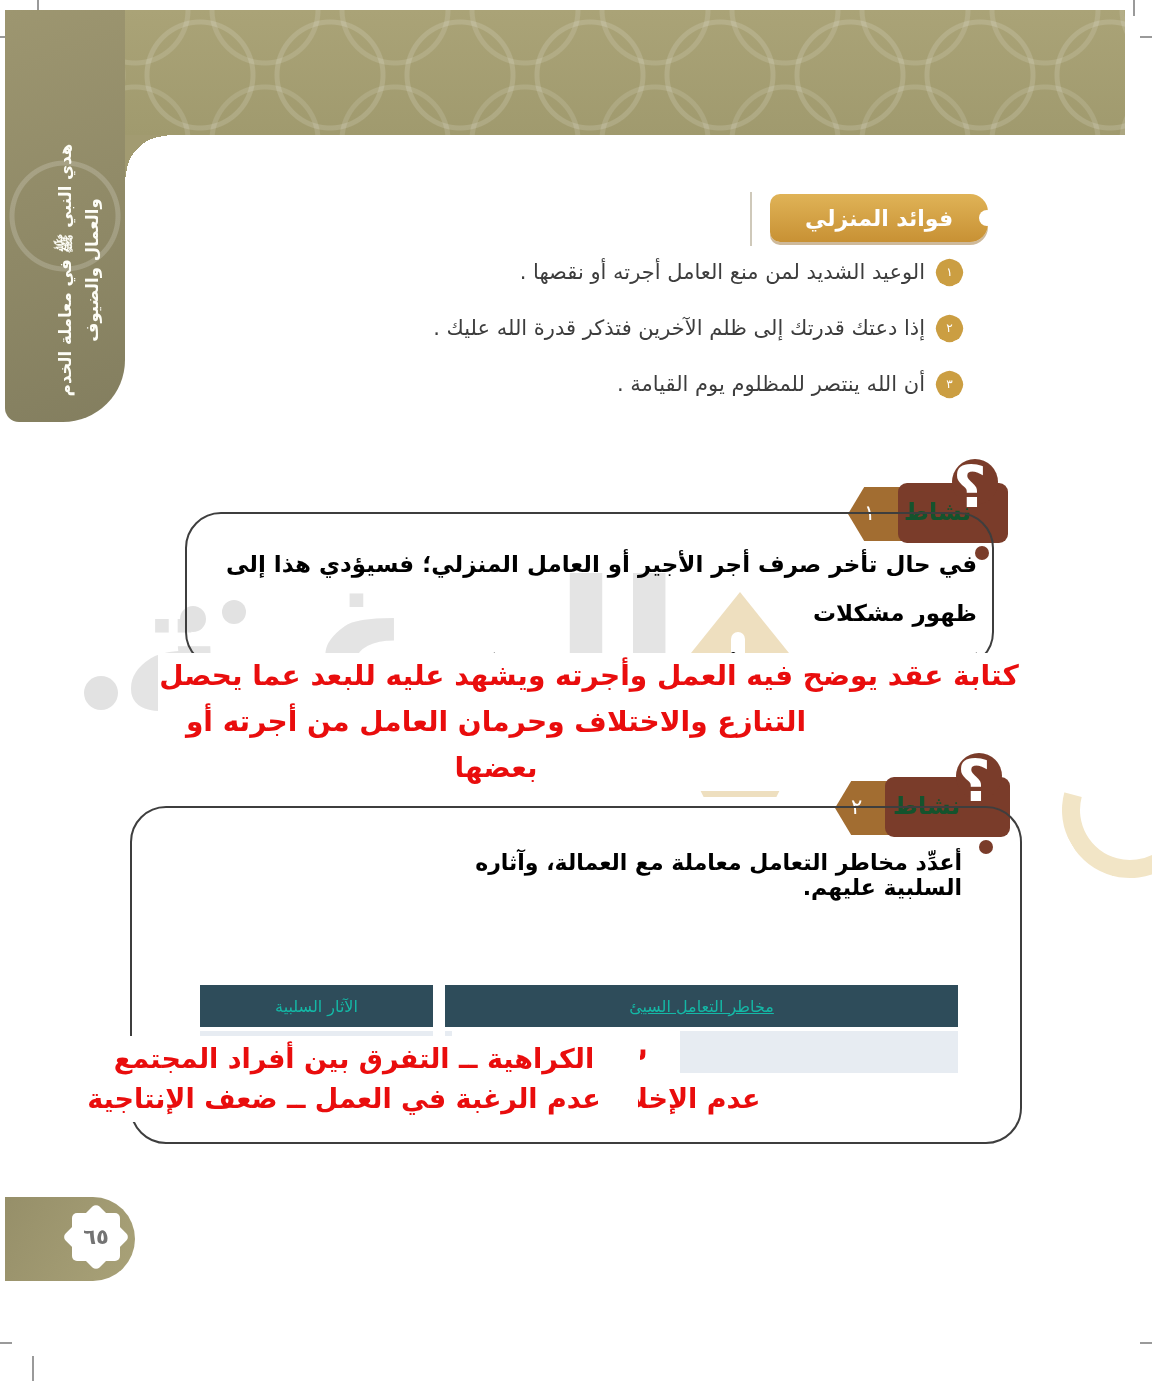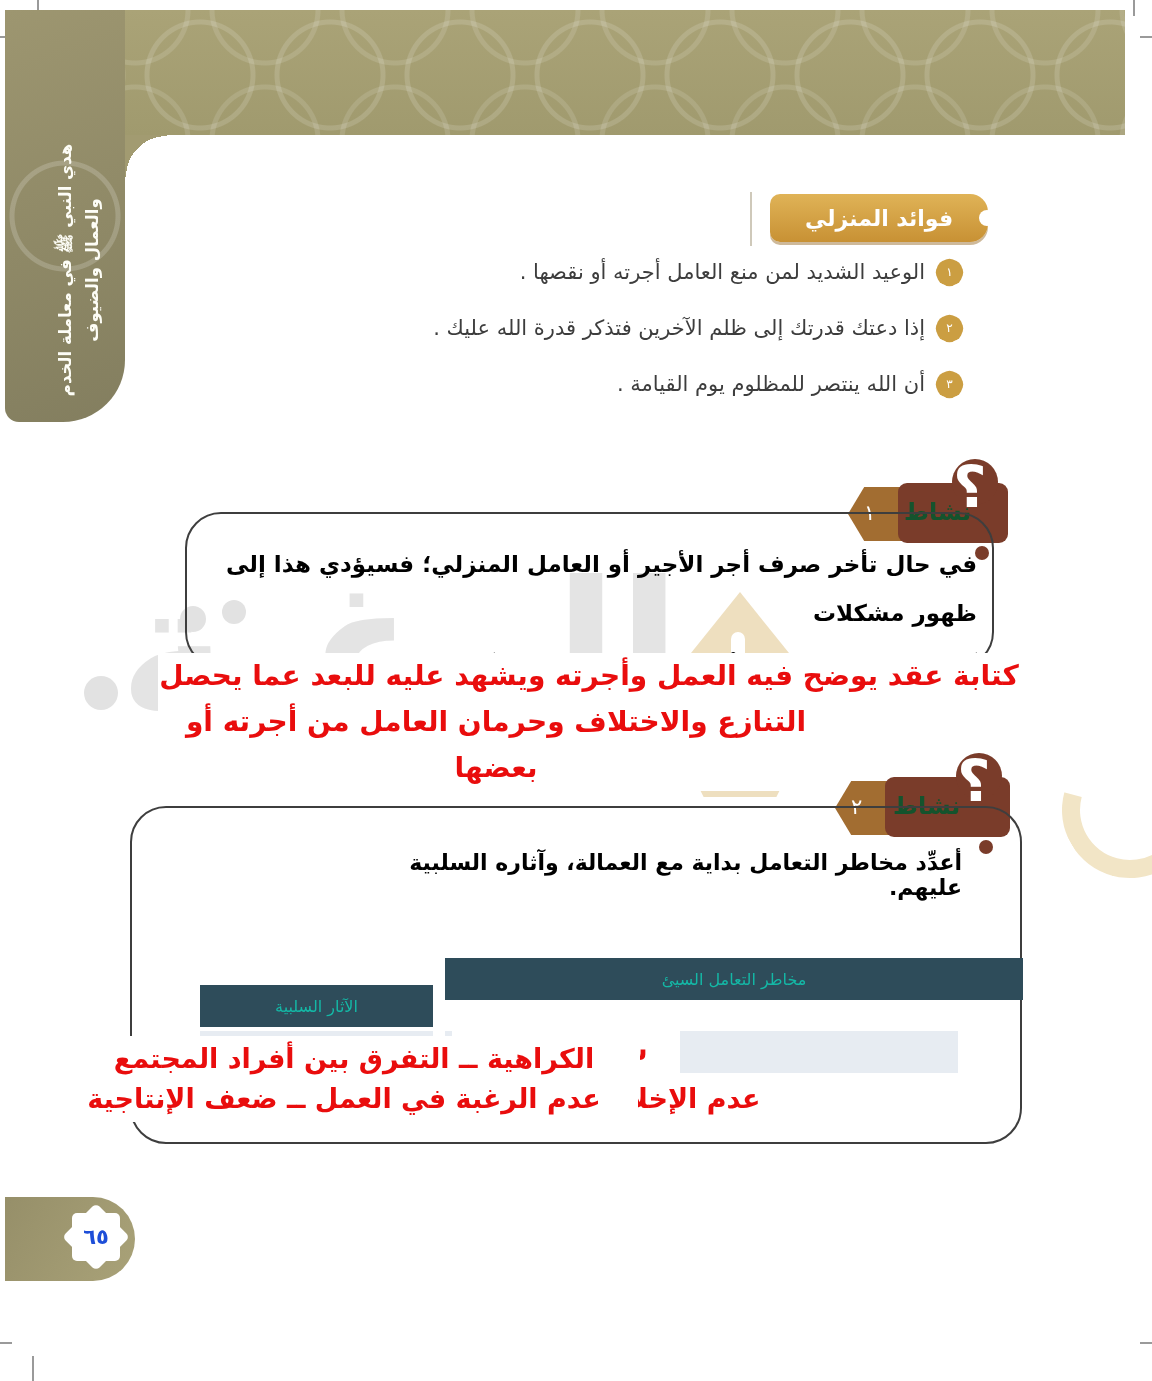--- a/index.html
+++ b/index.html
@@ -32,21 +32,21 @@
     text-align:center;line-height:27px;letter-spacing:.5px;}
 
   
   .pagetab{left:5px;top:1197px;width:130px;height:84px;z-index:2;
     border-radius:0 44px 44px 0;
     background:linear-gradient(120deg,#968f69 0%,#a9a278 100%);}
   .star{left:64px;top:1205px;width:64px;height:64px;z-index:3;}
   .star::before,.star::after{content:"";position:absolute;inset:8px;background:#fff;border-radius:5px;}
   .star::after{transform:rotate(45deg);}
   .pnum{position:absolute;inset:0;z-index:1;display:flex;align-items:center;justify-content:center;
-    color:#1d4ed8;font-weight:bold;font-size:21px;}
+    color:#737373;font-weight:bold;font-size:21px;}
 
   
   .mark{background:#9a9a9a;z-index:1;}
 
   
   .wm-big{left:40px;top:520px;width:720px;z-index:1;color:#e4e4e4;font-weight:bold;
     font-size:185px;line-height:260px;text-align:center;}
   .wm-line{left:165px;top:758px;width:650px;z-index:1;color:#d6d6d6;font-size:25px;
     letter-spacing:5px;text-align:center;direction:rtl;}
   .wm-dot{border-radius:50%;background:#e2e2e2;z-index:1;}
@@ -180,32 +180,32 @@
     <div class="abs tag-bump" style="left:952px;top:459px;width:46px;height:46px;"></div>
     <span class="tag-num" style="left:864px;top:501px;">١</span>
     <span class="tag-label" style="left:904px;top:498px;">نشاط</span>
     <span class="tag-q" style="left:953px;top:458px;">؟</span>
     <div class="tag-dot" style="left:975px;top:546px;"></div>
   </div>
   <div class="red ans-a">كتابة عقد يوضح فيه العمل وأجرته ويشهد عليه للبعد عما يحصل من</div>
   <div class="red ans-b">التنازع والاختلاف وحرمان العامل من أجرته أو بعضها</div>
 
   <div class="abs actbox box2"></div>
-  <div class="prompt p2">أعدِّد مخاطر التعامل بداية مع العمالة، وآثاره السلبية عليهم.</div>
+  <div class="prompt p2">أعدِّد مخاطر التعامل معاملة مع العمالة، وآثاره السلبية عليهم.</div>
   <div class="badge">
     <div class="abs tag-pent" style="left:835px;top:781px;width:54px;height:54px;"></div>
     <div class="abs tag-rect" style="left:885px;top:777px;width:125px;height:60px;"></div>
     <div class="abs tag-bump" style="left:956px;top:753px;width:46px;height:46px;"></div>
     <span class="tag-num" style="left:851px;top:795px;">٢</span>
     <span class="tag-label" style="left:893px;top:792px;">نشاط</span>
     <span class="tag-q" style="left:957px;top:752px;">؟</span>
     <div class="tag-dot" style="left:979px;top:840px;"></div>
   </div>
 
-  <div class="th" style="left:445px;top:958px;width:578px;height:42px;">مخاطر التعامل السيئ</div>
+  <div class="th" style="left:445px;top:985px;width:513px;height:42px;text-decoration:underline;">مخاطر التعامل السيئ</div>
   <div class="th" style="left:200px;top:985px;width:233px;height:42px;">الآثار السلبية</div>
   <div class="tr" style="left:445px;top:1031px;width:513px;height:42px;"></div>
   <div class="tr" style="left:200px;top:1031px;width:233px;height:42px;"></div>
   <div class="tr" style="left:445px;top:1079px;width:513px;height:42px;"></div>
   <div class="tr" style="left:200px;top:1079px;width:233px;height:42px;"></div>
 
   <div class="red cell-red c-r1r">سوء التعامل</div>
   <div class="red cell-red c-r1l">الكراهية ــ التفرق بين أفراد المجتمع</div>
   <div class="red cell-red c-r2r">عدم الإخلاص في العمل</div>
   <div class="red cell-red c-r2l">عدم الرغبة في العمل ــ ضعف الإنتاجية</div>

